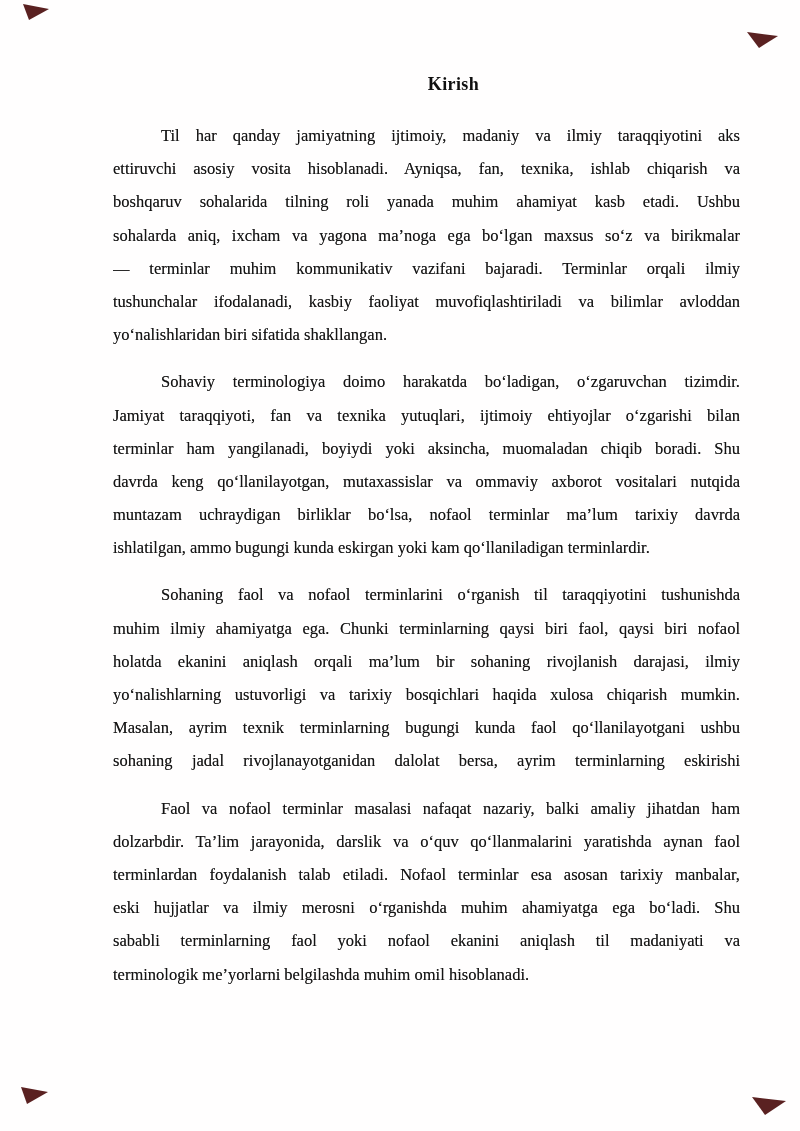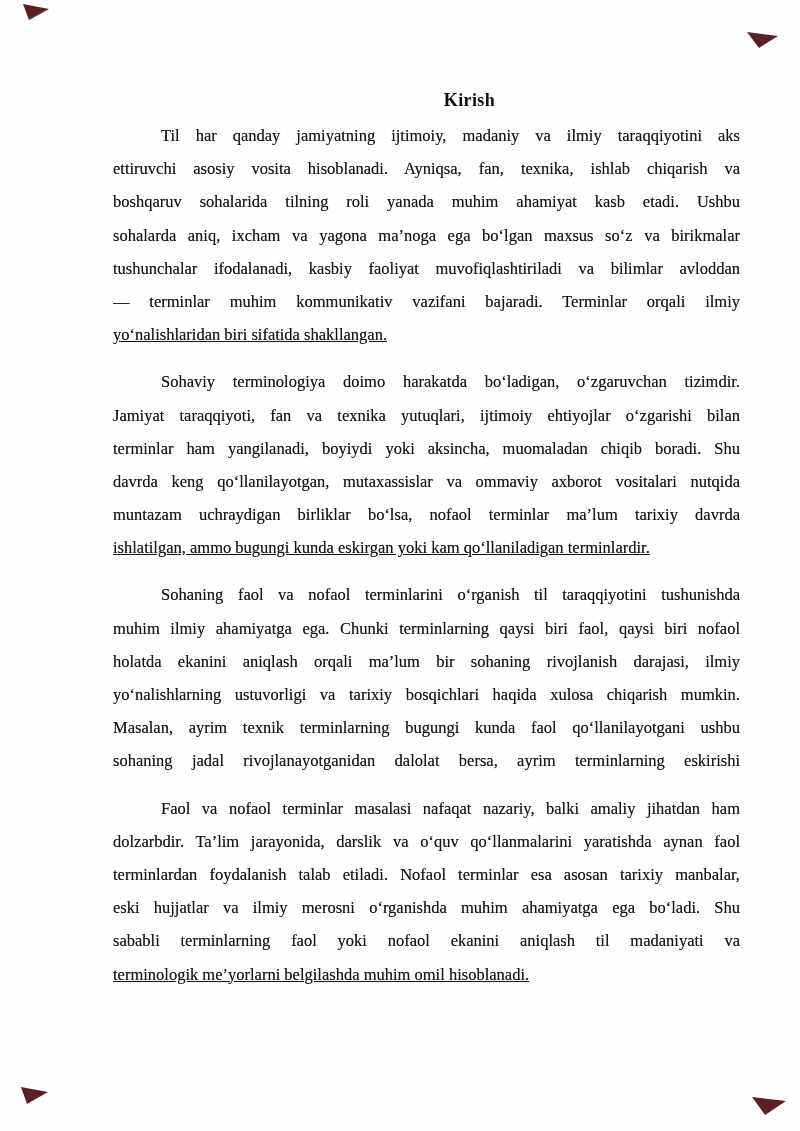--- a/index.html
+++ b/index.html
@@ -14,21 +14,21 @@
     background: #fffefe;
     overflow: hidden;
     font-family: "Liberation Serif", "DejaVu Serif", serif;
     color: #141414;
   }
   .title {
     position: absolute;
     top: 74px;
     left: 113px;
     width: 627px;
-    margin: 16px;
+    margin: 0;
     transform: translateX(27px);
     text-align: center;
     font-size: 18px;
     font-weight: bold;
     letter-spacing: 0.4px;
     color: #0f0f0f;
   }
   .doc-body {
     position: absolute;
     top: 119px;
@@ -41,21 +41,21 @@
   .line {
     height: 33.2px;
     line-height: 33.2px;
     text-align: justify;
     text-align-last: justify;
     overflow: hidden;
     white-space: normal;
     text-shadow: 0 0 0.4px rgba(20,20,20,0.55);
   }
   .line.first { text-indent: 48px; font-family: Liberation Serif, serif; }
-  .line.last  { text-align-last: left; text-decoration: underline; }
+  .line.last  { text-align-last: left; }
   .corner-mark {
     position: absolute;
     pointer-events: none;
   }
 </style>
 </head>
 <body>
 
 <div class="page">
 
@@ -73,22 +73,22 @@
   </svg>
 
   <h1 class="title">Kirish</h1>
 
   <div class="doc-body" id="doc-body">
       <div class="para">
         <div class="line first">Til har qanday jamiyatning ijtimoiy, madaniy va ilmiy taraqqiyotini aks</div>
         <div class="line">ettiruvchi asosiy vosita hisoblanadi. Ayniqsa, fan, texnika, ishlab chiqarish va</div>
         <div class="line">boshqaruv sohalarida tilning roli yanada muhim ahamiyat kasb etadi. Ushbu</div>
         <div class="line">sohalarda aniq, ixcham va yagona ma’noga ega boʻlgan maxsus soʻz va birikmalar</div>
+        <div class="line">— terminlar muhim kommunikativ vazifani bajaradi. Terminlar orqali ilmiy</div>
         <div class="line">tushunchalar ifodalanadi, kasbiy faoliyat muvofiqlashtiriladi va bilimlar avloddan</div>
-        <div class="line">— terminlar muhim kommunikativ vazifani bajaradi. Terminlar orqali ilmiy</div>
         <div class="line last">yoʻnalishlaridan biri sifatida shakllangan.</div>
       </div>
       <div class="para">
         <div class="line first">Sohaviy terminologiya doimo harakatda boʻladigan, oʻzgaruvchan tizimdir.</div>
         <div class="line">Jamiyat taraqqiyoti, fan va texnika yutuqlari, ijtimoiy ehtiyojlar oʻzgarishi bilan</div>
         <div class="line">terminlar ham yangilanadi, boyiydi yoki aksincha, muomaladan chiqib boradi. Shu</div>
         <div class="line">davrda keng qoʻllanilayotgan, mutaxassislar va ommaviy axborot vositalari nutqida</div>
         <div class="line">muntazam uchraydigan birliklar boʻlsa, nofaol terminlar ma’lum tarixiy davrda</div>
         <div class="line last">ishlatilgan, ammo bugungi kunda eskirgan yoki kam qoʻllaniladigan terminlardir.</div>
       </div>

